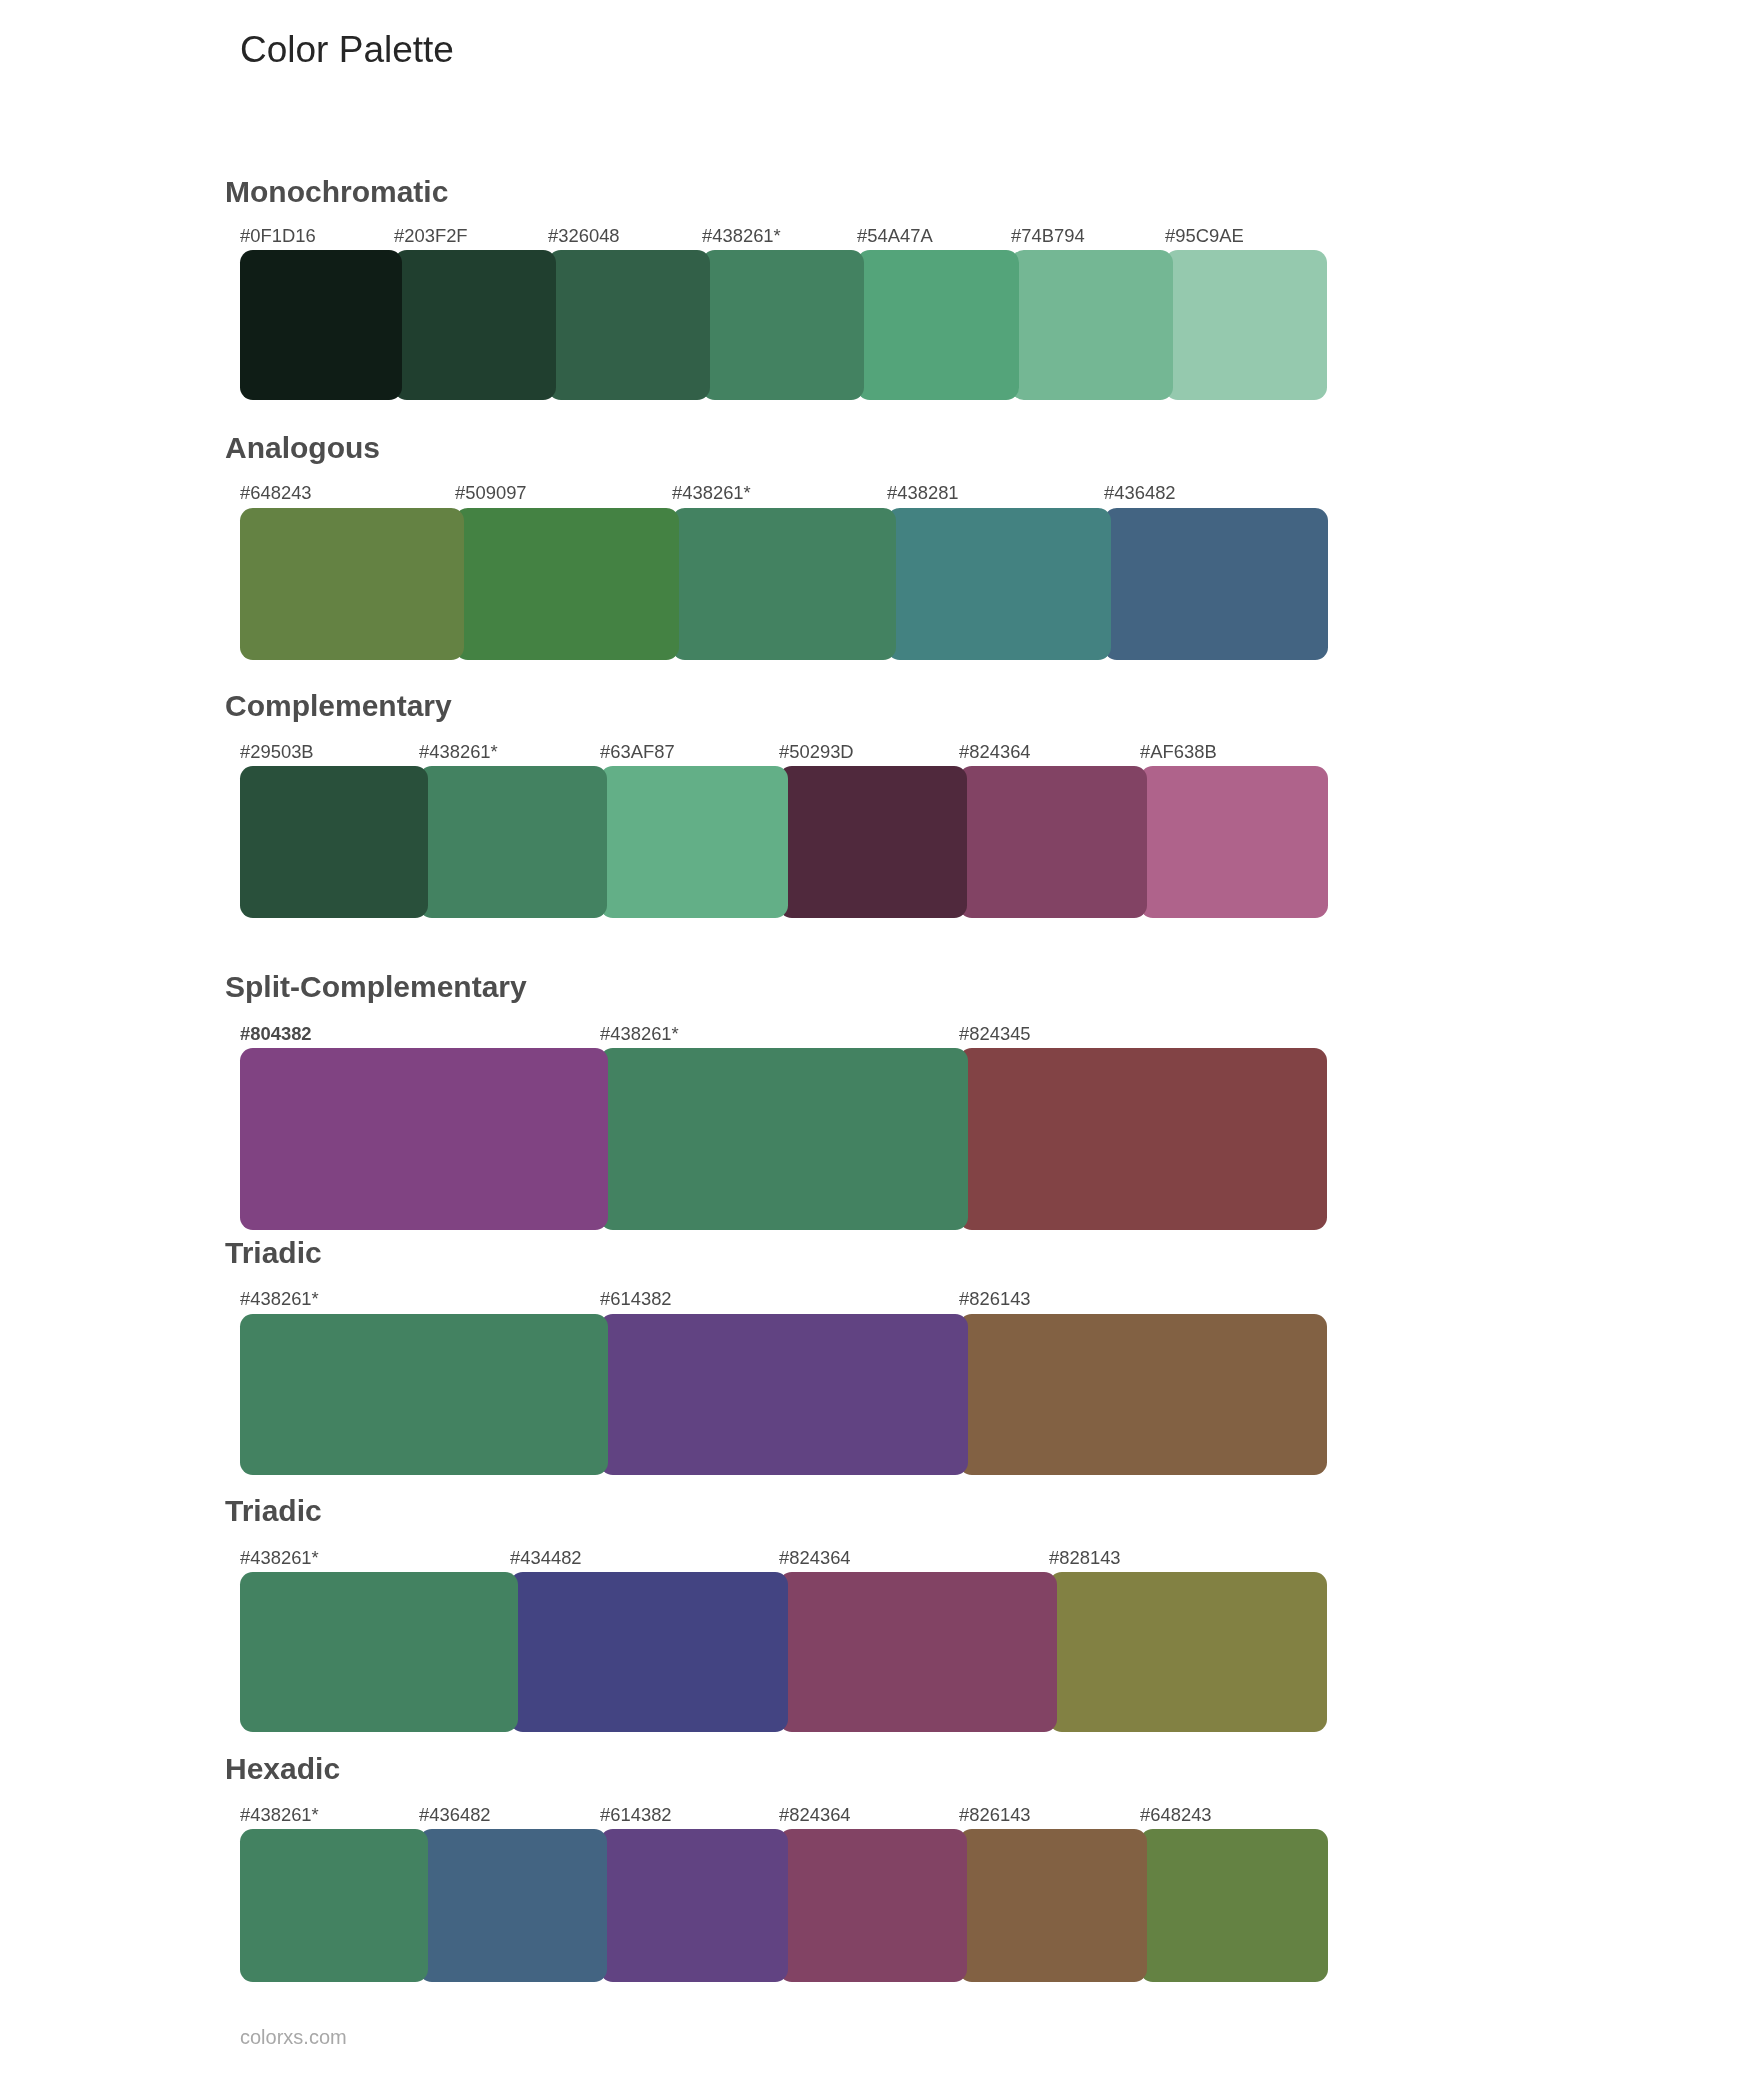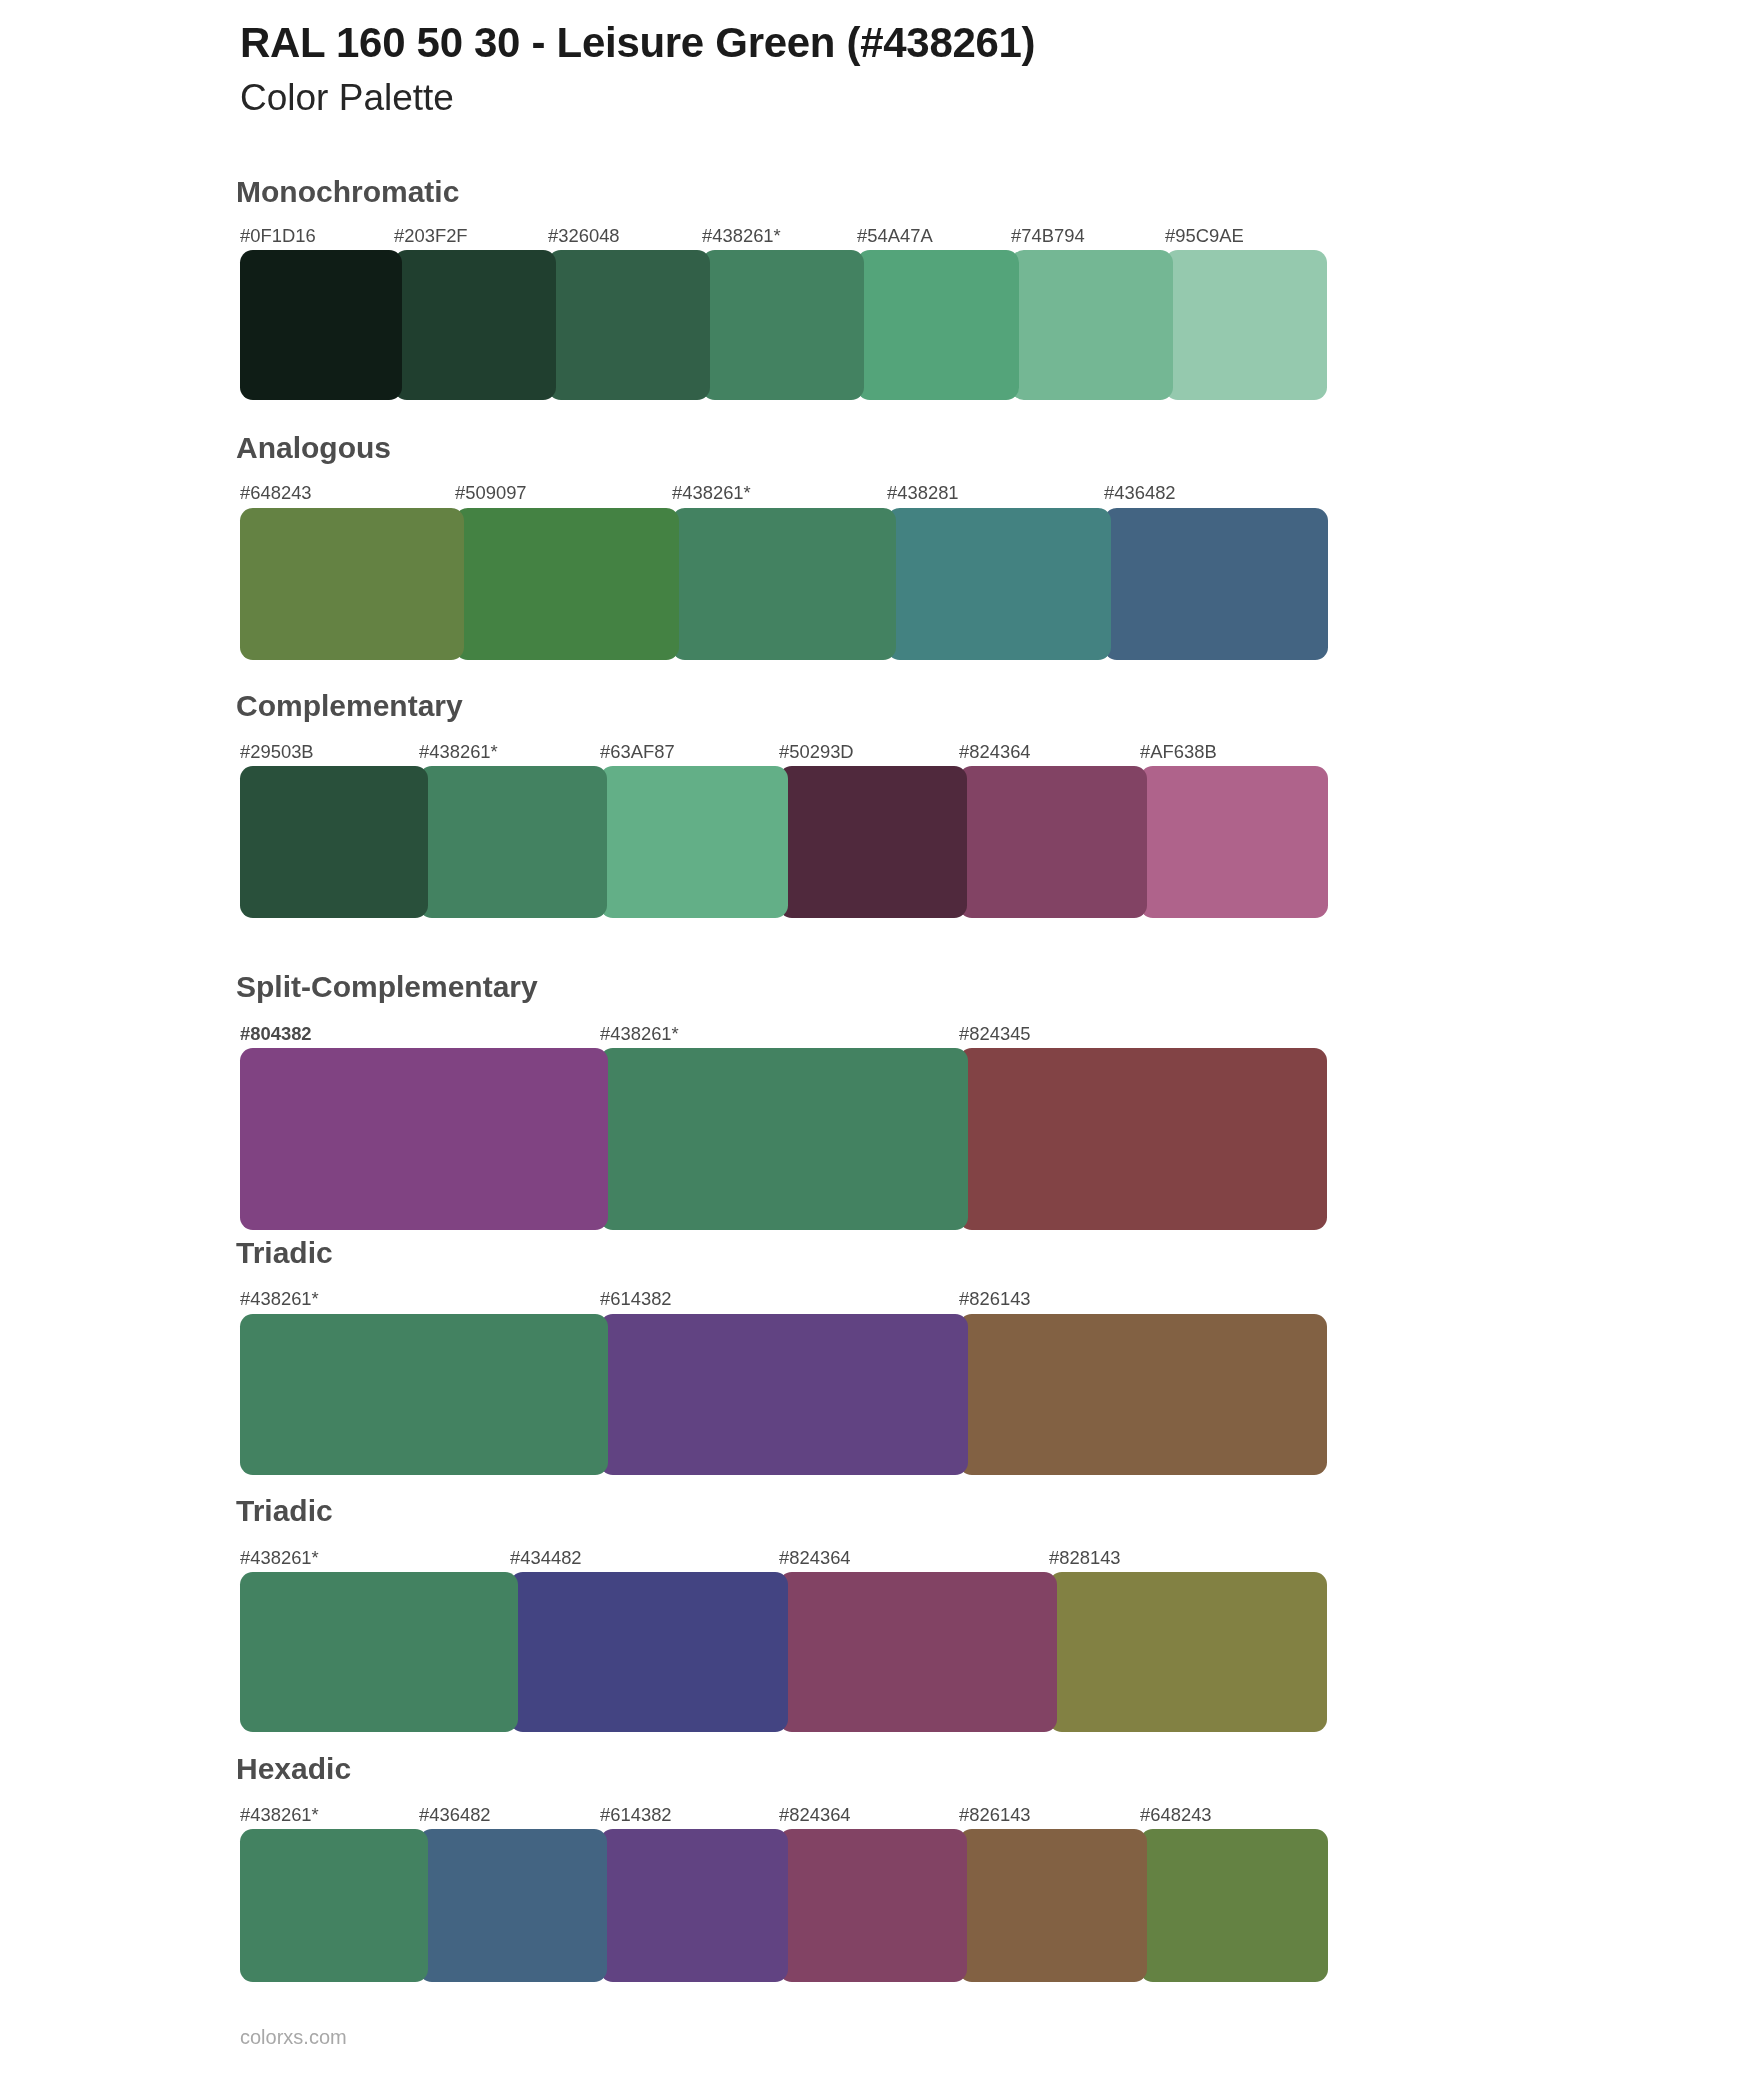--- a/index.html
+++ b/index.html
@@ -49,21 +49,21 @@
     left: 0;
     top: 177px;
     width: 1757px;
   }
   .section {
     position: relative;
     margin-bottom: 0;
   }
   .section-title {
     position: absolute;
-    left: 236px;
+    left: 225px;
     font-size: 30px;
     font-weight: 700;
     color: #4d4d4d;
     line-height: 1;
     white-space: nowrap;
   }
   .swatch-labels {
     position: relative;
     height: 27px;
   }
@@ -93,21 +93,20 @@
     font-weight: 400;
     line-height: 1;
   }
 </style>
 </head>
 <body>
 
 <div class="page">
 
   <div class="header">
-    <h1 class="page-title">RAL 160 50 30 - Leisure Green (#438261)</h1>
     <h2 class="page-subtitle">Color Palette</h2>
   </div>
 
   <div class="sections" id="sections-root">
       <div class="section">
         <div class="section-title" style="top: 0px;">Monochromatic</div>
         <div class="swatch-labels" style="position: absolute; left: 0px; top: 50px; width: 1428px;">
           <div class="swatch-label" style="left: 240px;">#0F1D16</div>
           <div class="swatch-label" style="left: 394px;">#203F2F</div>
           <div class="swatch-label" style="left: 548px;">#326048</div>

